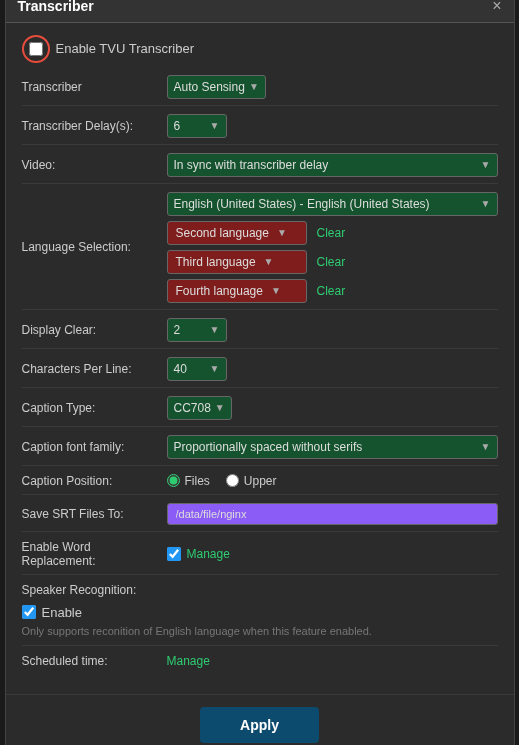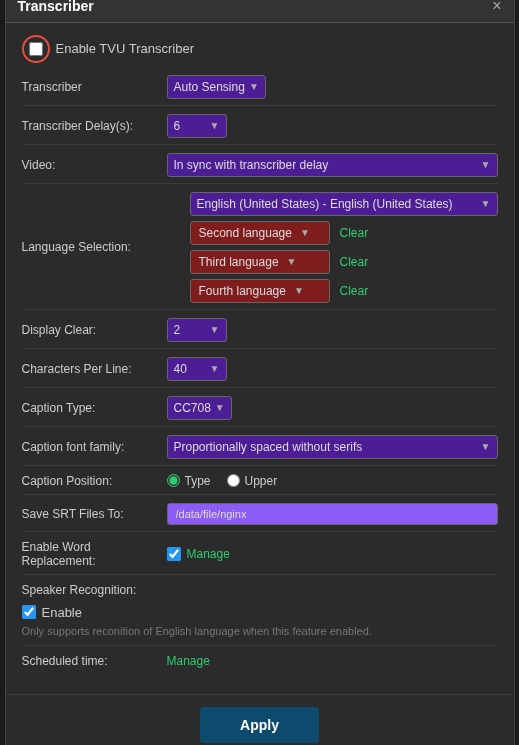--- a/index.html
+++ b/index.html
@@ -90,21 +90,21 @@
       font-size: 12px;
     }
     .form-controls {
       display: flex;
       align-items: center;
       flex: 1;
       gap: 6px;
       flex-wrap: wrap;
     }
     .dropdown {
-      background: #4c1d95;
+      background: #14532d;
       border: 1px solid #666;
       color: #ddd;
       padding: 4px 6px;
       border-radius: 3px;
       font-size: 12px;
       display: flex;
       align-items: center;
       gap: 4px;
       cursor: pointer;
       min-width: 60px;
@@ -200,21 +200,20 @@
       border-radius: 4px;
       font-size: 14px;
       cursor: pointer;
       font-weight: bold;
     }
     .lang-section {
       display: flex;
       flex-direction: column;
       gap: 5px;
       flex: 1;
-      margin-left: 23px;
     }
     .sub-row {
       display: flex;
       align-items: center;
       gap: 6px;
     }
     .speaker-section {
       margin-top: 2px;
       align-items: center;
     }
@@ -344,21 +343,21 @@
         </div>
       </div>
     </div>
 
     <div class="form-row">
       <span class="form-label">Caption Position:</span>
       <div class="form-controls">
         <div class="radio-group">
           <label class="radio-option">
             <input type="radio" name="caption_position" checked="" style="">
-            <span>Type</span>
+            <span>Files</span>
           </label>
           <label class="radio-option">
             <input type="radio" name="caption_position" style="">
             <span>Upper</span>
           </label>
         </div>
       </div>
     </div>
 
     <div class="form-row">

